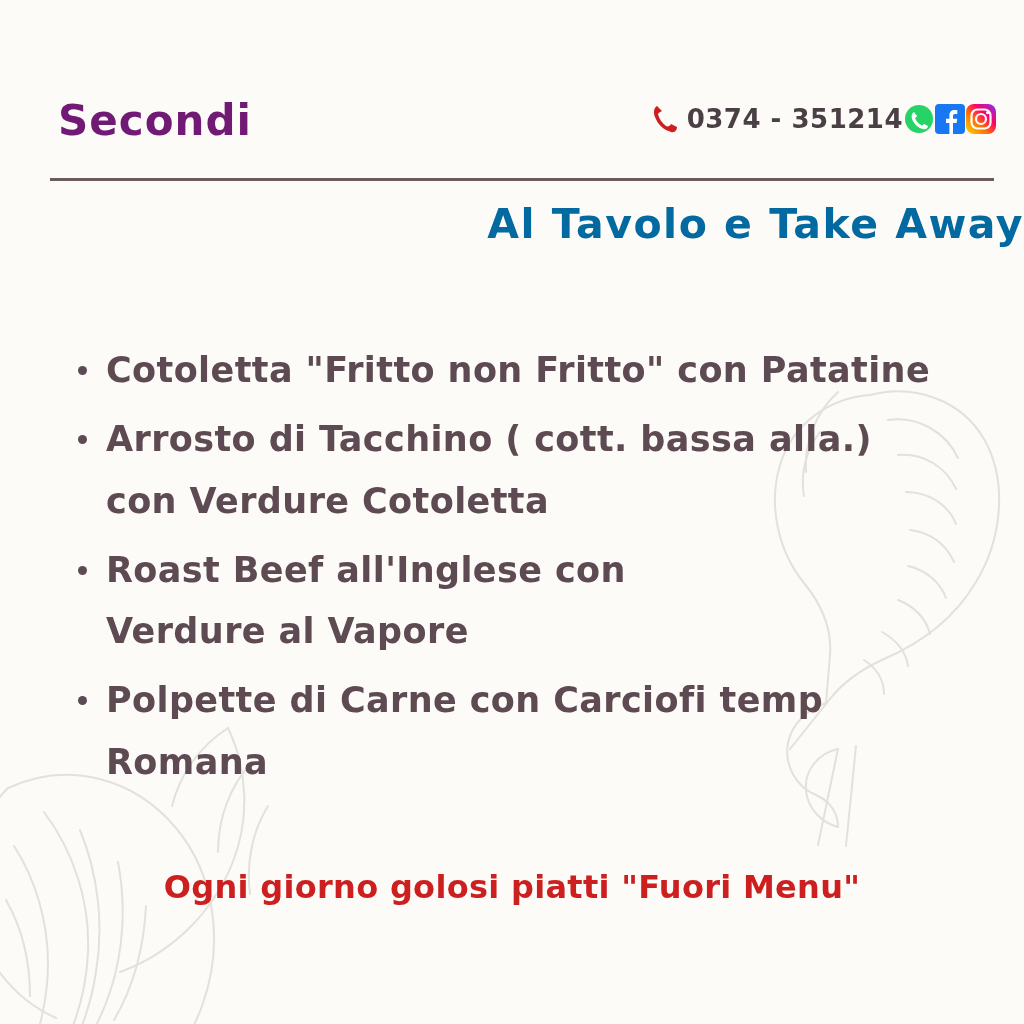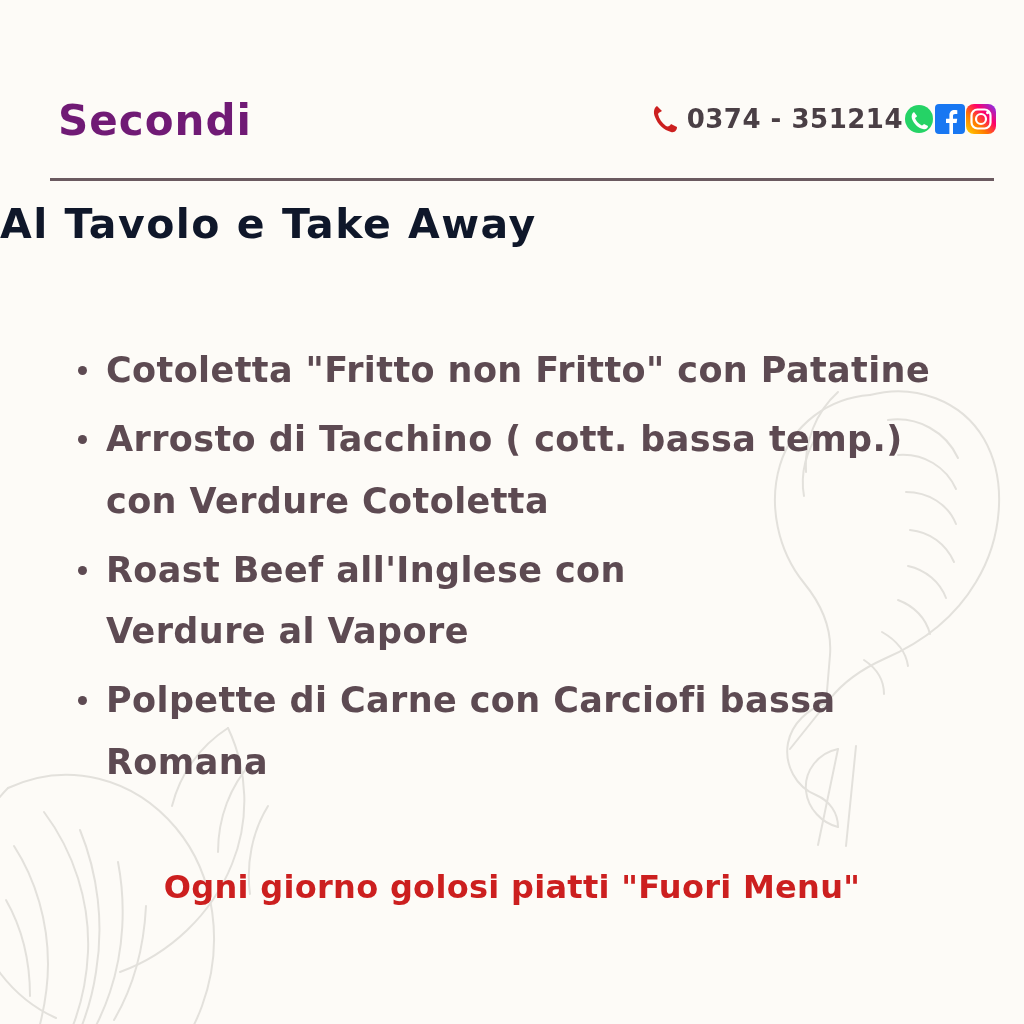--- a/index.html
+++ b/index.html
@@ -81,26 +81,26 @@
     background: #6b5a60;
     z-index: 3;
   }
 
   
   .headline {
     position: absolute;
     top: 200px;
     left: 0;
     width: 1024px;
-    text-align: left;
+    text-align: right;
     font-family: "DejaVu Sans", sans-serif;
     font-weight: bold;
     font-size: 41px;
     letter-spacing: 1.5px;
-    color: #0f172a;
+    color: #0369a1;
     z-index: 3;
   }
 
   
   .dish-list {
     position: absolute;
     top: 340px;
     left: 64px;
     width: 920px;
     z-index: 3;
@@ -241,27 +241,27 @@
 
   <div class="rule"></div>
 
   <div class="headline">Al Tavolo e Take Away</div>
 
   <ul class="dish-list">
     <li class="dish-item">
       <span>Cotoletta "Fritto non Fritto" con Patatine</span>
     </li>
     <li class="dish-item">
-      <span>Arrosto di Tacchino ( cott. bassa temp.)</span>
+      <span>Arrosto di Tacchino ( cott. bassa alla.)</span>
       <span class="dish-line-2">con Verdure Cotoletta</span>
     </li>
     <li class="dish-item">
       <span>Roast Beef all'Inglese con</span>
       <span class="dish-line-2">Verdure al Vapore</span>
     </li>
     <li class="dish-item">
-      <span>Polpette di Carne con Carciofi bassa Romana</span>
+      <span>Polpette di Carne con Carciofi temp Romana</span>
     </li>
   </ul>
 
   <div class="footer-note">Ogni giorno golosi piatti  "Fuori Menu"</div>
 
 </div>
 
 </body></html>

